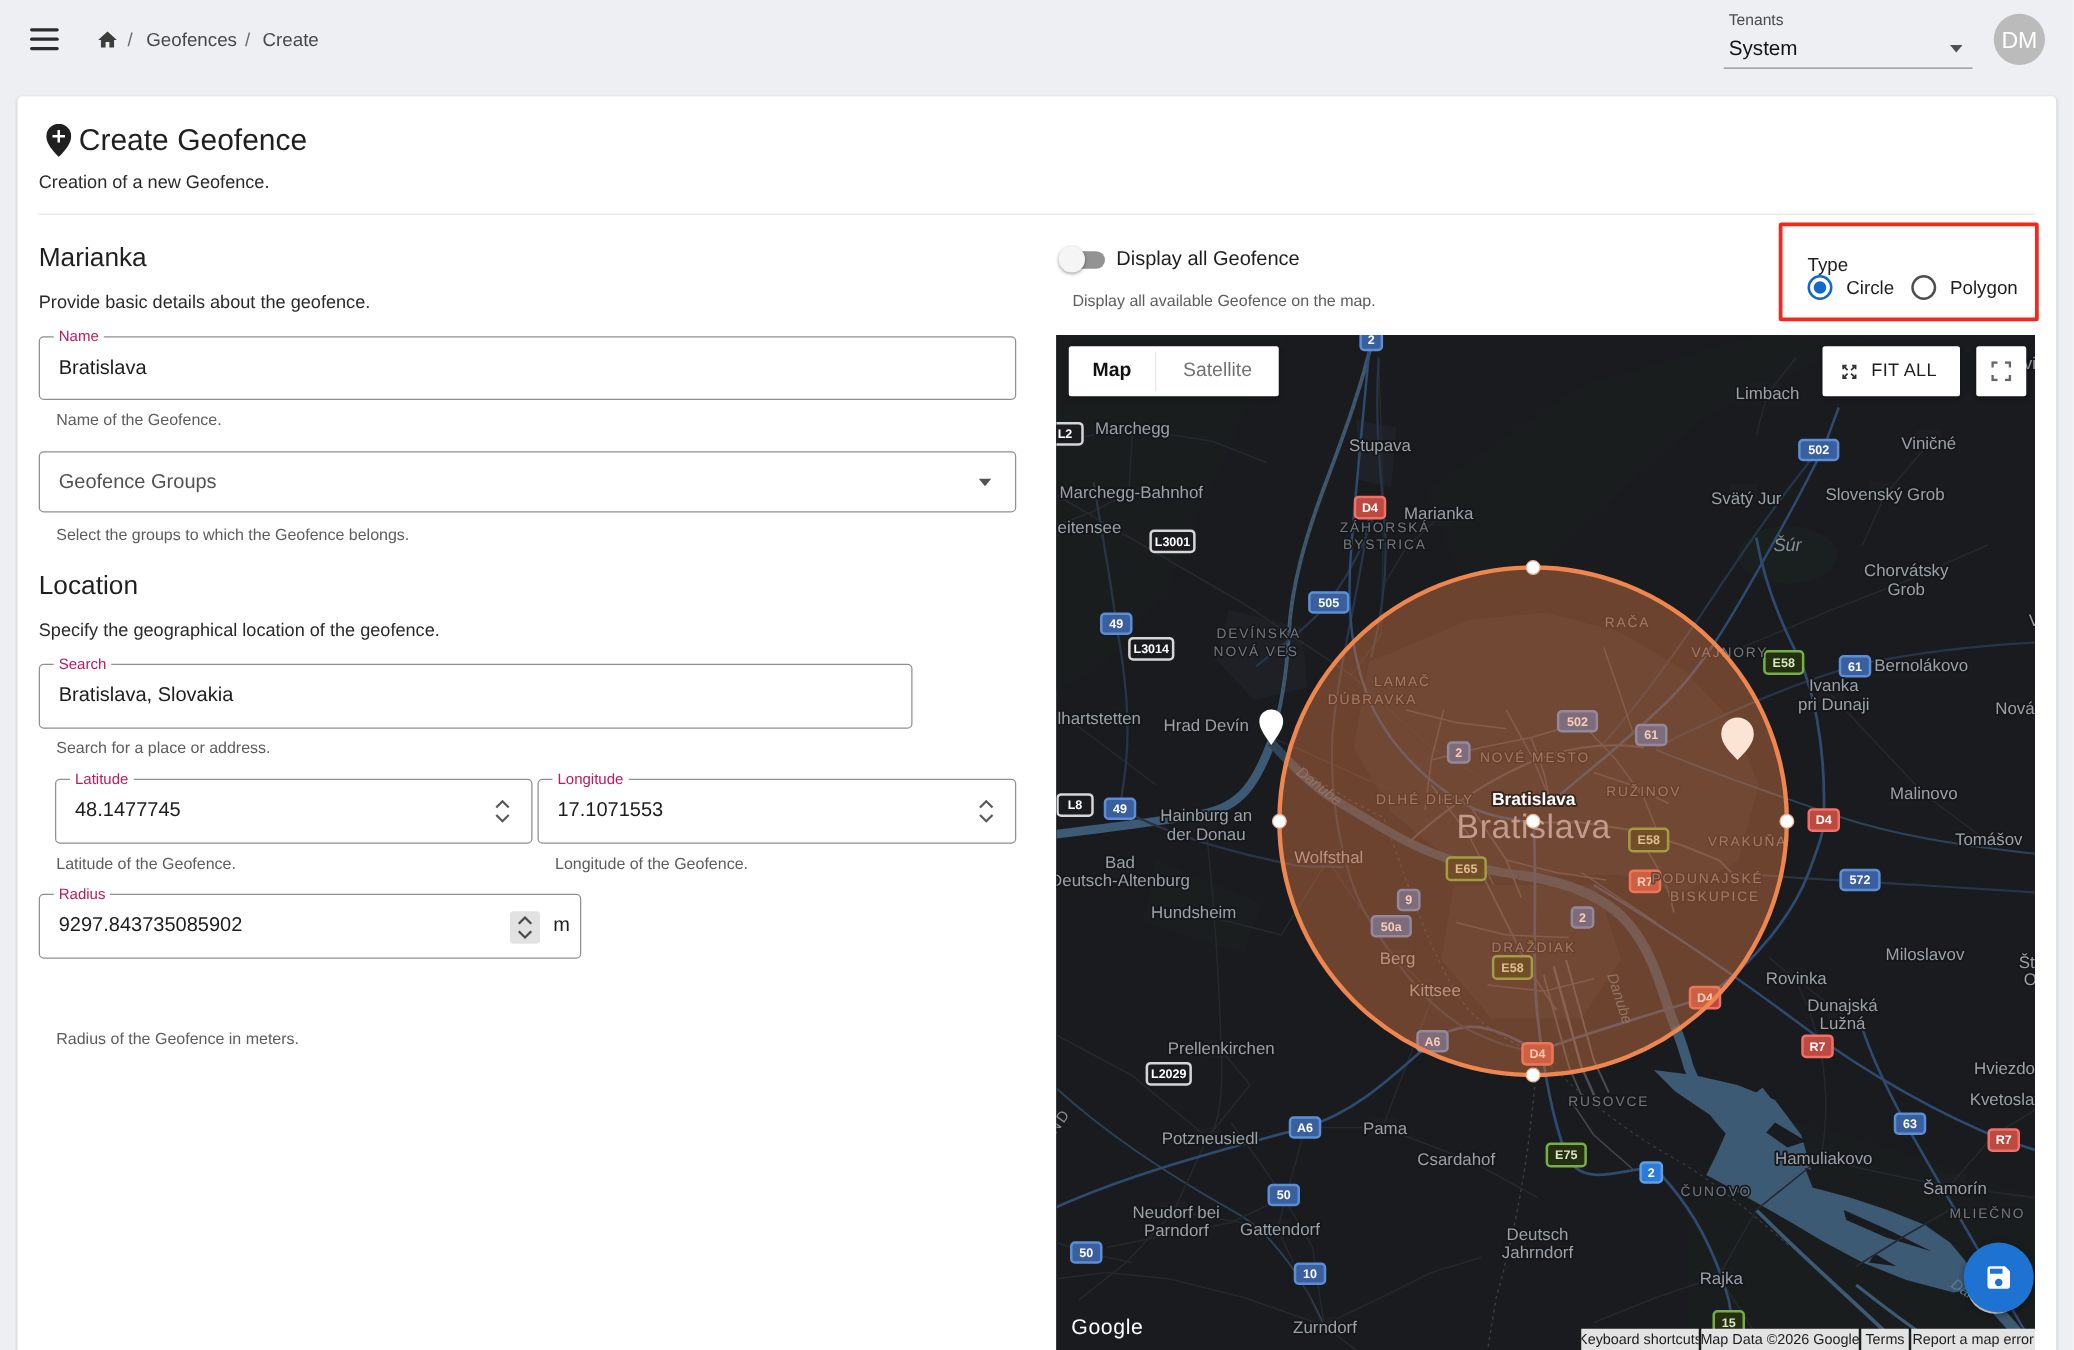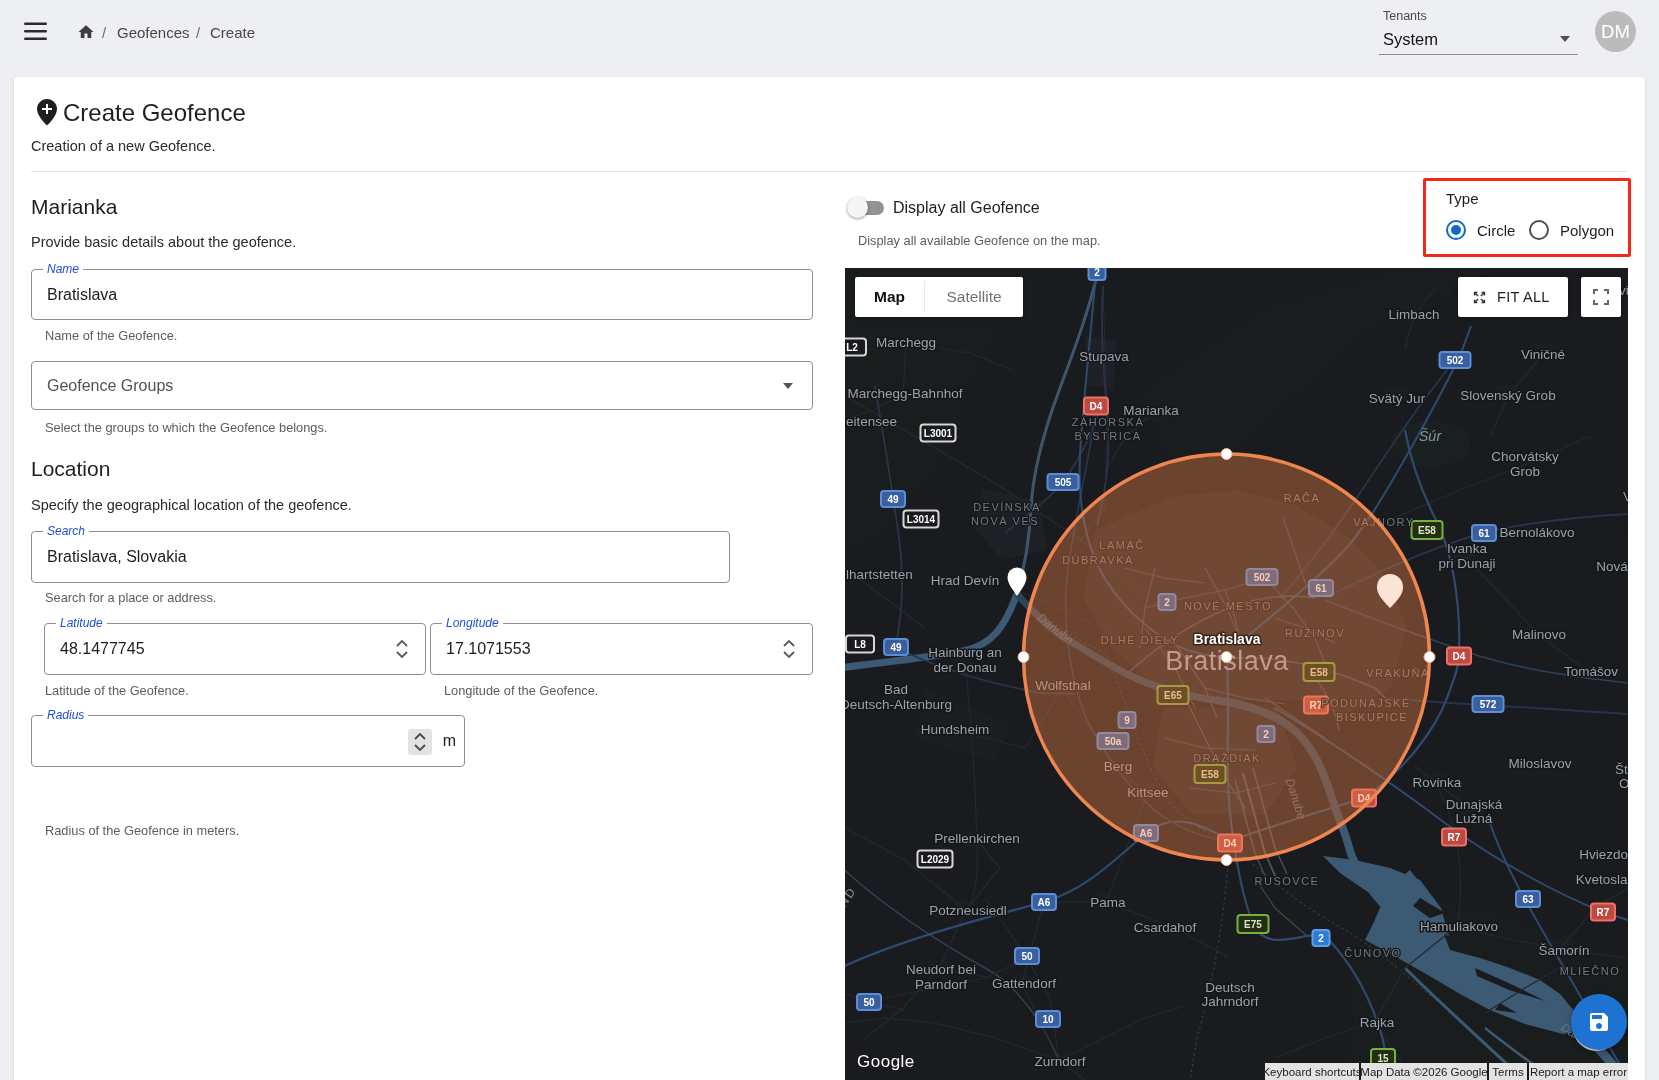--- a/index.html
+++ b/index.html
@@ -1,21 +1,21 @@
 <!DOCTYPE html>
 <html><head><meta charset="utf-8">
 <style>
 * { margin:0; padding:0; box-sizing:border-box; }
 html,body { width:1659px; height:1080px; overflow:hidden; }
 body { background:#edeff3; font-family:"Liberation Sans", sans-serif; position:relative; }
 .abs { position:absolute; }
 .card { position:absolute; left:14px; top:77px; width:1631px; height:1020px; background:#ffffff; border-radius:4px; box-shadow:0 1px 3px rgba(0,0,0,0.14); }
 .hline { position:absolute; height:1px; background:#e4e4e4; }
 .fieldbox { position:absolute; border:1px solid #8f8f8f; border-radius:4px; background:#fff; }
-.flabel { position:absolute; top:-8px; left:11px; background:#fff; padding:0 4px; font-size:12px; color:#1d4ed8; line-height:15px;font-style:italic; }
+.flabel { position:absolute; top:-8px; left:11px; background:#fff; padding:0 4px; font-size:12px; color:#be185d; line-height:15px; }
 .fval { position:absolute; left:15px; top:0; bottom:0; display:flex; align-items:center; font-size:16px; color:#1d1d1d; }
 .helper { position:absolute; font-size:12.8px; color:#5d5d5d; }
 .h2 { position:absolute; font-size:21px; color:#1f1f1f; }
 .desc { position:absolute; font-size:14.5px; color:#2a2a2a; }
 .spin { position:absolute; width:18px; height:22px; top:14px; }
 .maplabelbtn { box-shadow:0 1px 4px rgba(0,0,0,0.35); }
 .attr { position:absolute; top:795px; height:17px; background:#e3e3e3; color:#1c1c1c; font-size:11.5px; display:flex; align-items:center; justify-content:center; white-space:nowrap; overflow:hidden; }
 </style></head><body>
 
 <svg class="abs" style="left:24px;top:22px" width="24" height="19" viewBox="0 0 24 19">
@@ -87,36 +87,37 @@
   <svg class="spin" style="right:14px" viewBox="0 0 18 22">
       <path d="M4,8 L9,3 L14,8" fill="none" stroke="#5a5a5a" stroke-width="1.8"></path>
       <path d="M4,14 L9,19 L14,14" fill="none" stroke="#5a5a5a" stroke-width="1.8"></path>
     </svg>
 </div>
 <div class="helper" style="left:45px;top:683px;">Latitude of the Geofence.</div>
 <div class="helper" style="left:444px;top:683px;">Longitude of the Geofence.</div>
 
 <div class="fieldbox" style="left:31px;top:715px;width:434px;height:52px;">
   <div class="flabel">Radius</div>
+    <div class="fval">9297.843735085902</div>
   <div class="abs" style="right:32px;top:13px;width:24px;height:26px;background:#e2e2e2;border-radius:3px;"></div>
   <svg class="spin" style="right:35px;top:15px" viewBox="0 0 18 22">
       <path d="M4,8 L9,3 L14,8" fill="none" stroke="#4a4a4a" stroke-width="1.8"></path>
       <path d="M4,14 L9,19 L14,14" fill="none" stroke="#4a4a4a" stroke-width="1.8"></path>
     </svg>
   <div class="abs" style="right:8px;top:16px;font-size:16px;color:#1f1f1f;">m</div>
 </div>
 <div class="helper" style="left:45px;top:775px;margin-top:48px;">Radius of the Geofence in meters.</div>
 
 <div class="abs" style="left:851px;top:201px;width:33px;height:14px;border-radius:7px;background:#939393;"></div>
 <div class="abs" style="left:847px;top:197px;width:21px;height:21px;border-radius:50%;background:#f5f5f5;box-shadow:0 1px 3px rgba(0,0,0,0.4);"></div>
 <div class="abs" style="left:893px;top:199px;font-size:16px;color:#1d1d1d;">Display all Geofence</div>
 <div class="helper" style="left:858px;top:233px;">Display all available Geofence on the map.</div>
 
 <div class="abs" style="left:1423px;top:178px;width:208px;height:79px;border:3px solid #f3271b;border-radius:2px;"></div>
-<div class="abs" style="left:1446px;top:190px;font-size:15px;color:#1e1e1e;">Type</div>
+<div class="abs" style="left:1446px;top:204px;font-size:15px;color:#1e1e1e;">Type</div>
 <div class="abs" style="left:1446px;top:220px;width:20px;height:20px;border:2px solid #1469c8;border-radius:50%;"></div>
 <div class="abs" style="left:1451px;top:225px;width:10px;height:10px;border-radius:50%;background:#1469c8;"></div>
 <div class="abs" style="left:1477px;top:222px;font-size:15px;color:#1e1e1e;">Circle</div>
 <div class="abs" style="left:1529px;top:220px;width:20px;height:20px;border:2px solid #4f4f4f;border-radius:50%;"></div>
 <div class="abs" style="left:1560px;top:222px;font-size:15px;color:#1e1e1e;">Polygon</div>
 
 <div class="abs" style="left:845px;top:268px;width:783px;height:812px;overflow:hidden;background:#191b1f;">
 <svg width="783" height="812" viewBox="0 0 783 812" font-family="'Liberation Sans', sans-serif">
 <rect x="0" y="0" width="783" height="812" fill="#191b1f"></rect>
 <path d="M0,0 L185,0 L150,65 L118,135 L88,205 L40,262 L0,285 Z" fill="#1a1f1d" opacity="0.6"></path>

